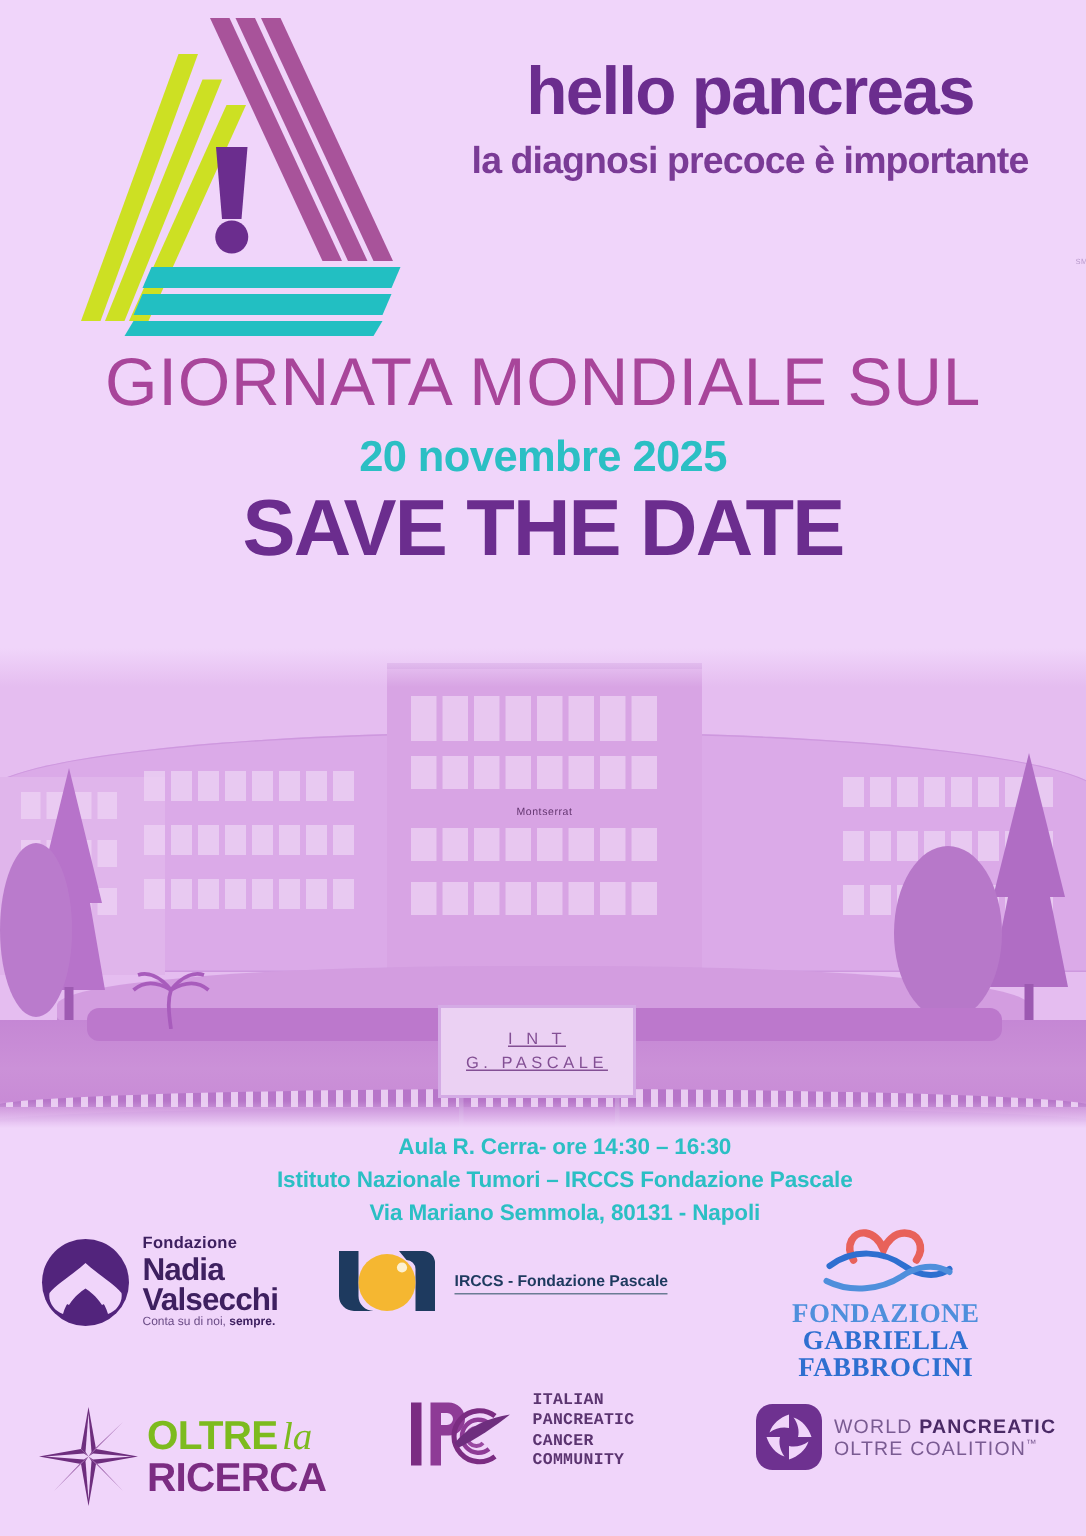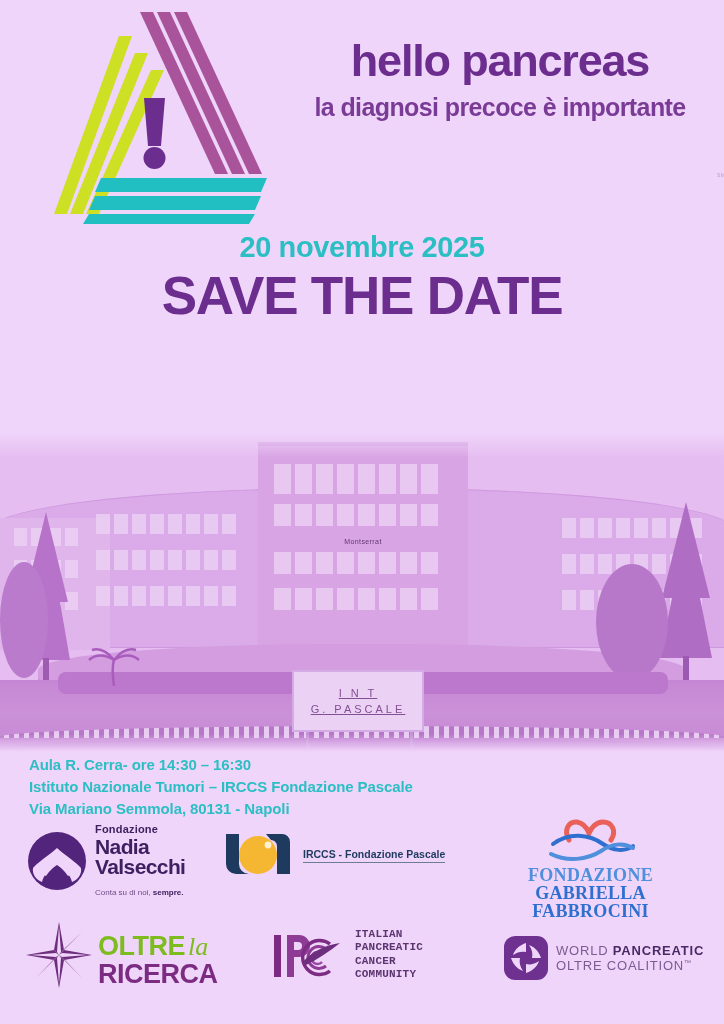--- a/index.html
+++ b/index.html
@@ -147,21 +147,21 @@
     background:linear-gradient(180deg,#F0D5FA 0%,rgba(240,213,250,0) 100%);
   }
   .photo-fade-bot {
     position:absolute; left:0; bottom:0; width:724px; height:18px;
     background:linear-gradient(0deg,#F0D5FA 0%,rgba(240,213,250,0) 100%);
   }
   .photo-tint { position:absolute; inset:0; background:rgba(175,70,190,.10); }
 
   
   .venue {
-    position:absolute; left:0; top:754px; width:724px; text-align:left;padding-left:29px;
+    position:absolute; left:0; top:754px; width:724px; text-align:center;padding-left:29px;
   }
   .venue div {
     font-size:15px; font-weight:bold; color:#2BBFC4;
     line-height:1.45; letter-spacing:-0.1px;
   }
 
   
   .logos-1 { position:absolute; left:0; top:818px; width:724px; height:92px; }
   .logos-2 { position:absolute; left:0; top:916px; width:724px; height:100px; }
 
@@ -173,21 +173,21 @@
     width:58px; height:58px; border-radius:50%; background:#52247C;
     position:relative; overflow:hidden; flex:0 0 auto;
   }
   .nadia-hands {
     position:absolute; left:4px; top:14px; width:50px; height:40px;
   }
   .nadia-words { margin-left:9px; line-height:1; }
   .nv-1 { font-size:11px; font-weight:bold; color:#3E2060; letter-spacing:.2px; }
   .nv-2 { font-size:21px; font-weight:bold; color:#3E2060; letter-spacing:-.6px; margin-top:1px; }
   .nv-3 { font-size:21px; font-weight:bold; color:#3E2060; letter-spacing:-.6px; margin-top:-1px; }
-  .nv-4 { font-size:8px; color:#6B4C86; margin-top:12px; }
+  .nv-4 { font-size:8px; color:#6B4C86; margin-top:0; }
   .nv-4 b { color:#3E2060; }
 
   
   .l-int { left:224px; top:12px; }
   .int-mark { width:72px; height:48px; flex:0 0 auto; }
   .int-words { margin-left:7px; }
   .int-1 {
     font-size:11.5px; font-weight:bold; color:#1E3A5F; letter-spacing:.2px;
     border-top:1px solid #6B7C94; border-bottom:1px solid #6B7C94;
     padding:2px 0 1px 0; white-space:nowrap;
@@ -199,21 +199,21 @@
 
   
   .l-fab { left:528px; top:0px; flex-direction:column; align-items:center; }
   .fab-mark { width:96px; height:46px; }
   .fab-words { text-align:center; line-height:1.0; margin-top:2px; }
   .fab-1 { font-size:18px; font-weight:bold; color:#4F8FDC; letter-spacing:.3px; font-family:"Liberation Serif", serif; }
   .fab-2 { font-size:18px; font-weight:bold; color:#2E6FD0; letter-spacing:.3px; font-family:"Liberation Serif", serif; }
   .fab-3 { font-size:18px; font-weight:bold; color:#2E6FD0; letter-spacing:.3px; font-family:"Liberation Serif", serif; }
 
   
-  .l-oltre { left:26px; top:6px;align-items:flex-end; }
+  .l-oltre { left:26px; top:22px; }
   .oltre-star { width:66px; height:66px; flex:0 0 auto; }
   .oltre-words { margin-left:6px; line-height:1; }
   .ol-row { display:flex; align-items:flex-end; }
   .ol-1 { font-size:27px; font-weight:bold; color:#7DBB1E; letter-spacing:-.5px; }
   .ol-2 {
     font-size:26px; color:#7DBB1E; font-style:italic;
     font-family:"Liberation Serif", serif; margin-left:3px;
   }
   .ol-3 { font-size:27px; font-weight:bold; color:#7B2C82; letter-spacing:-.5px; margin-top:1px; }
 
@@ -269,20 +269,21 @@
 
     <div class="brand-text">
       <div class="brand-title">hello pancreas</div>
       <div class="brand-sub">la diagnosi precoce è importante</div>
     </div>
 
     <div class="sm-mark">SM</div>
   </div>
 
   <div class="title-block">
+    <div class="title-line">GIORNATA MONDIALE SUL</div>
     <div class="event-date">20 novembre 2025</div>
     <div class="save-the-date">SAVE THE DATE</div>
   </div>
 
   <div class="photo">
     <div class="sky"></div>
 
     <div class="bld-back"></div>
     <div class="bld-left"></div>
 

